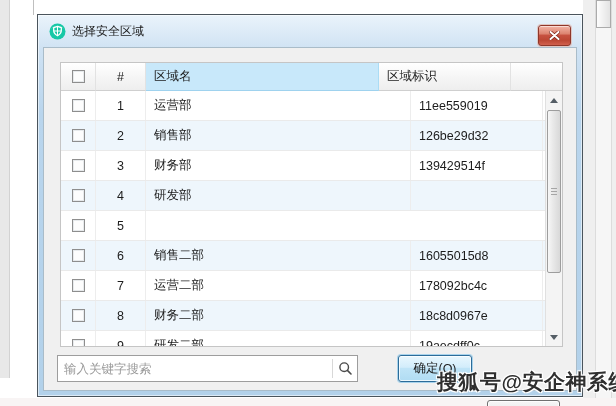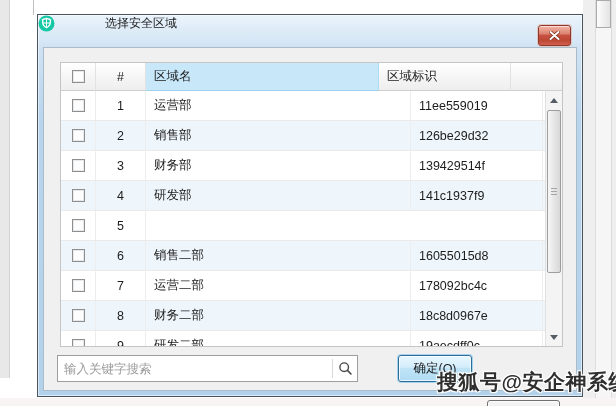--- a/index.html
+++ b/index.html
@@ -40,21 +40,21 @@
 
   
   .dialog {
     position: absolute; left: 37px; top: 14px; width: 546px; height: 383px;
     border: 1px solid #4a545c;
     background: linear-gradient(to bottom, #eaf3fb 0%, #cfe2f3 9%, #b9d5ed 26%, #b2d1ea 100%);
     box-shadow: inset 0 0 0 1px rgba(255,255,255,0.55);
   }
   .titlebar {
     position: absolute; left: 0; top: 0; right: 0; height: 33px;
-    display: flex; align-items: flex-start;  gap: 44px;
+    display: flex; align-items: center; padding-left: 11px;
   }
   .title-icon { width: 17px; height: 17px; margin-right: 6px; flex: 0 0 auto; display: inline-block; }
   .title-text { font-size: 12px; color: #1a1a1a; }
   .close-btn {
     position: absolute; left: 500px; top: 10px; width: 33px; height: 21px;
     border: 1px solid #8f372a; border-radius: 3px;
     background: linear-gradient(to bottom, #f3b4a6 0%, #dd8572 40%, #c65140 50%, #bc4734 75%, #d0604d 100%);
     box-shadow: 0 0 0 1px #dfc7c4, inset 0 1px 0 rgba(255,255,255,0.55);
     display: flex; align-items: center; justify-content: center;
     cursor: default;
@@ -244,21 +244,20 @@
     <div class="td td-name">财务部</div>
     <div class="td td-id">139429514f</div>
     <div class="td td-fill"></div>
   </div>
             <div class="trow alt">
     <div class="td td-check">
       <span class="checkbox"></span>
     </div>
     <div class="td td-num">4</div>
     <div class="td td-name">研发部</div>
-    <div class="td td-id">141c1937f9</div>
     <div class="td td-fill"></div>
   </div>
             <div class="trow">
     <div class="td td-check">
       <span class="checkbox"></span>
     </div>
     <div class="td td-num">5</div>
     <div class="td td-fill"></div>
   </div>
             <div class="trow alt">

